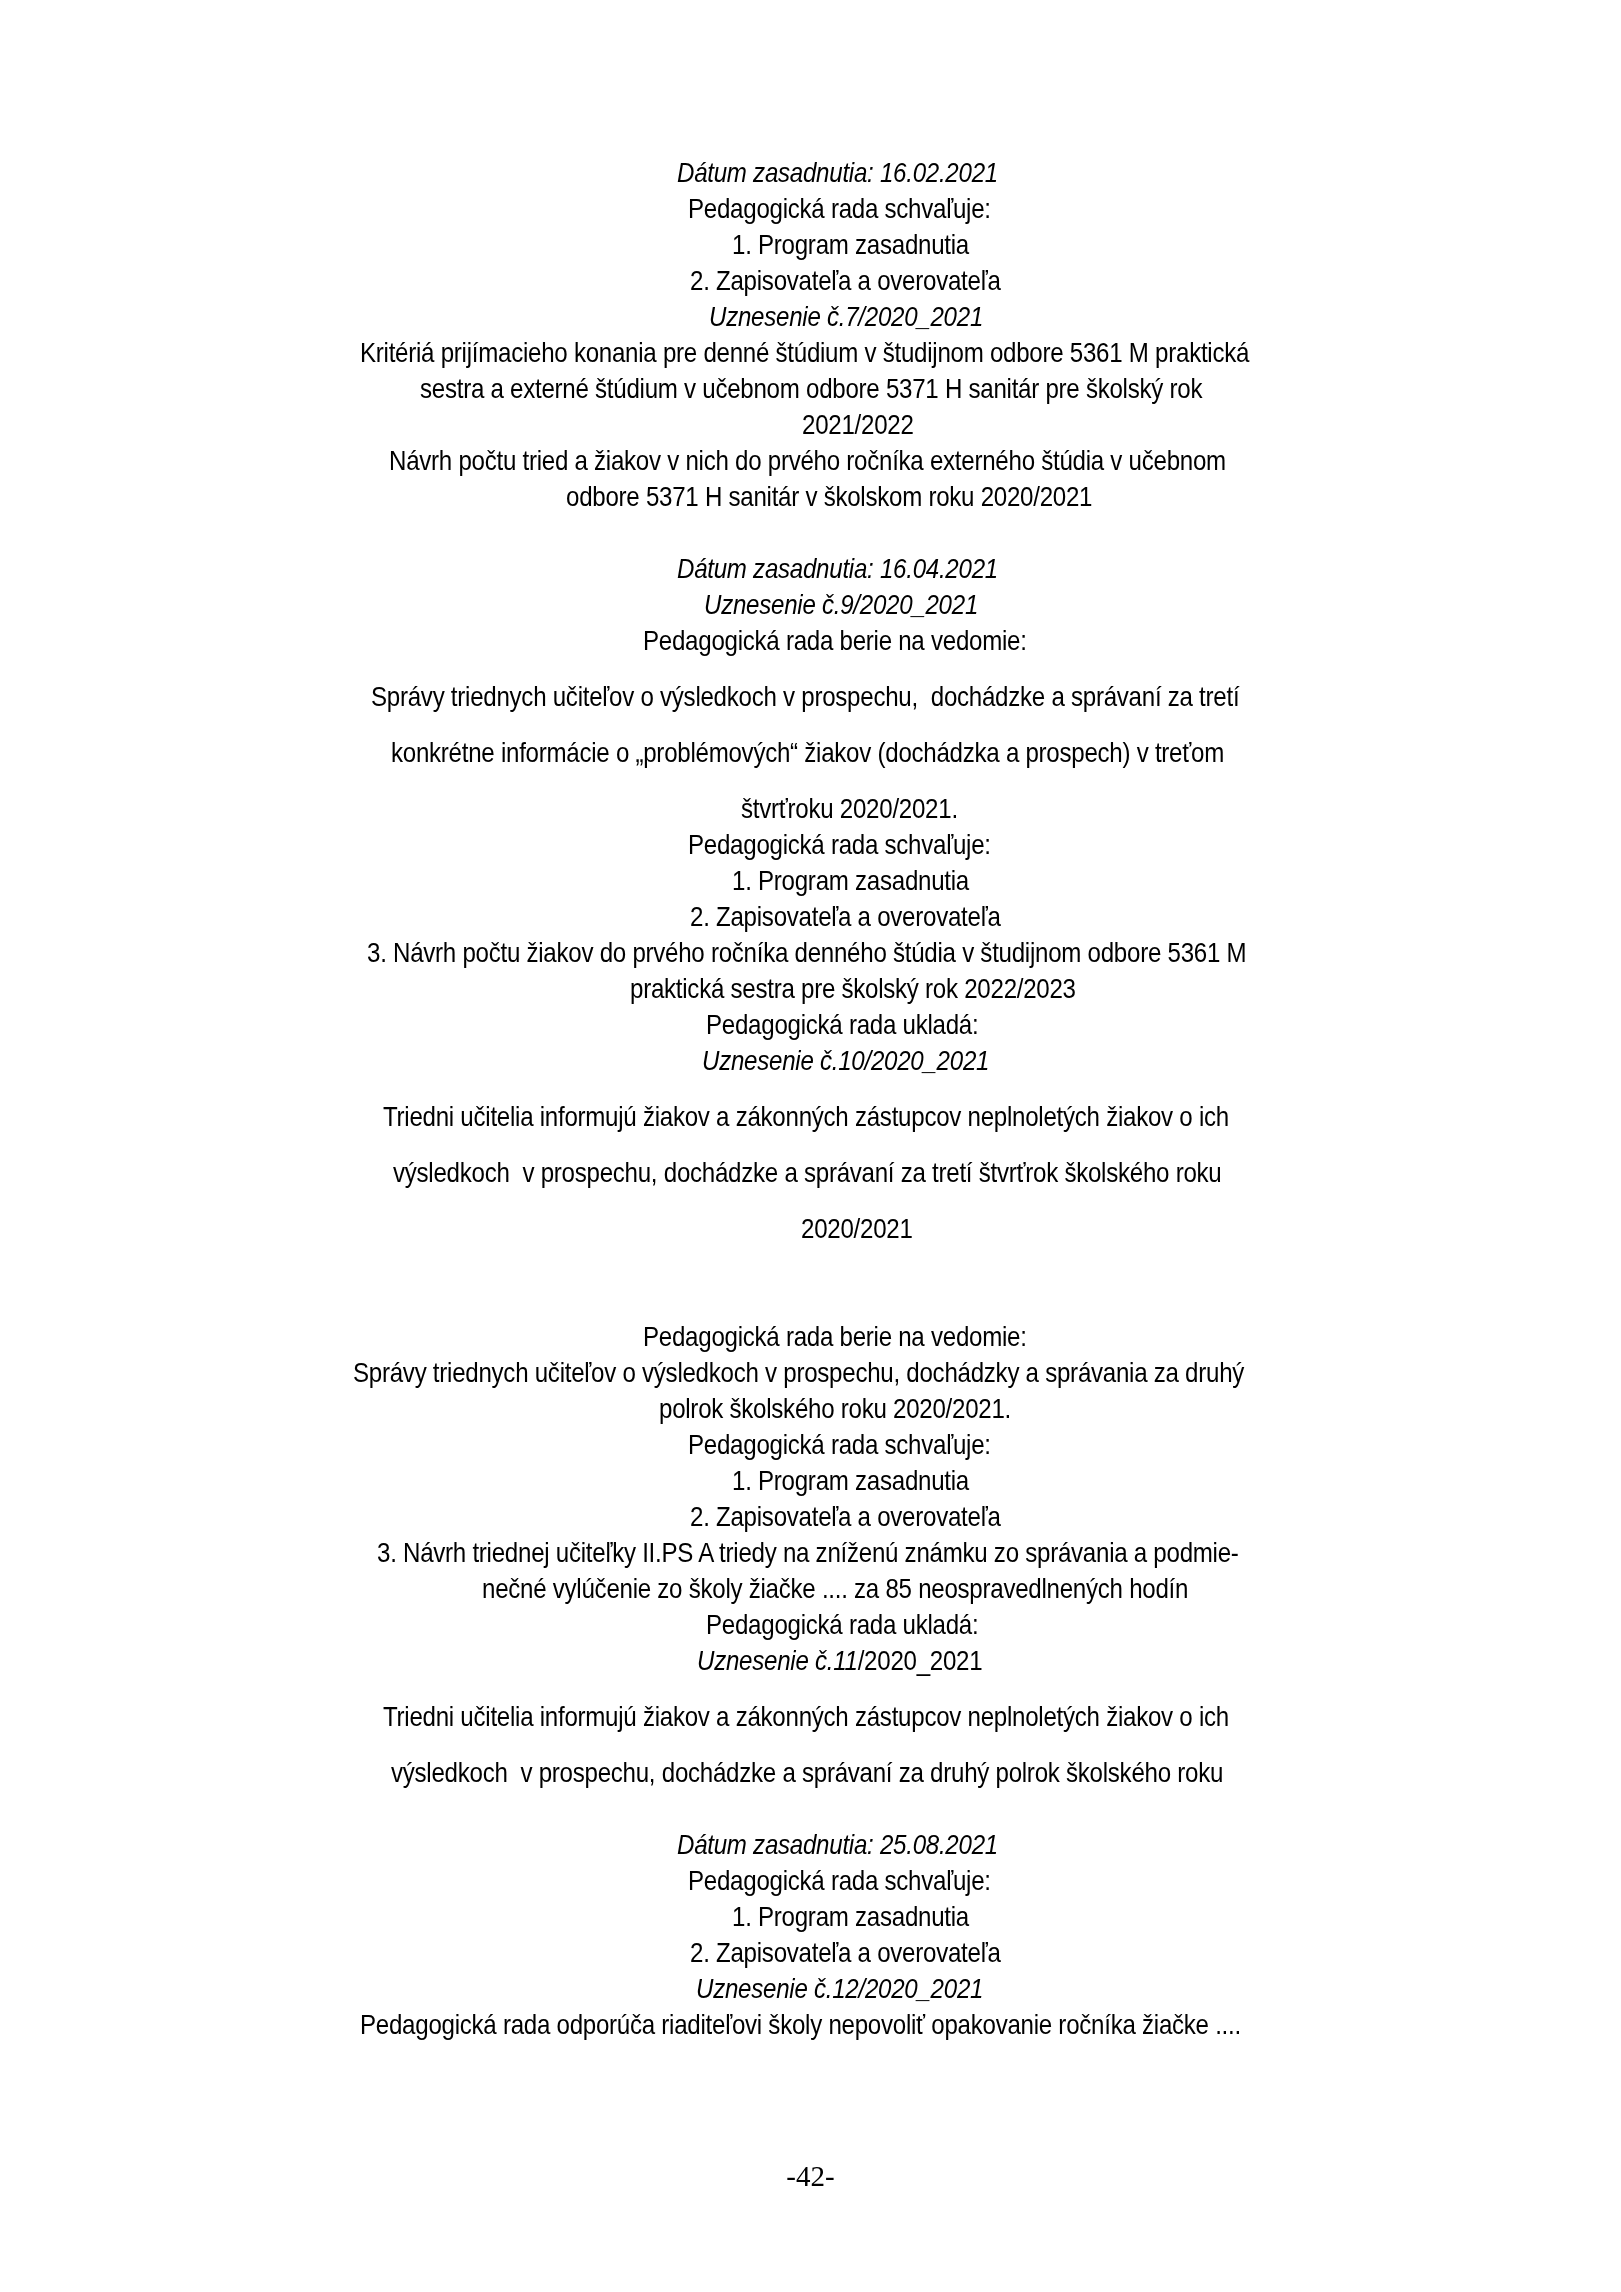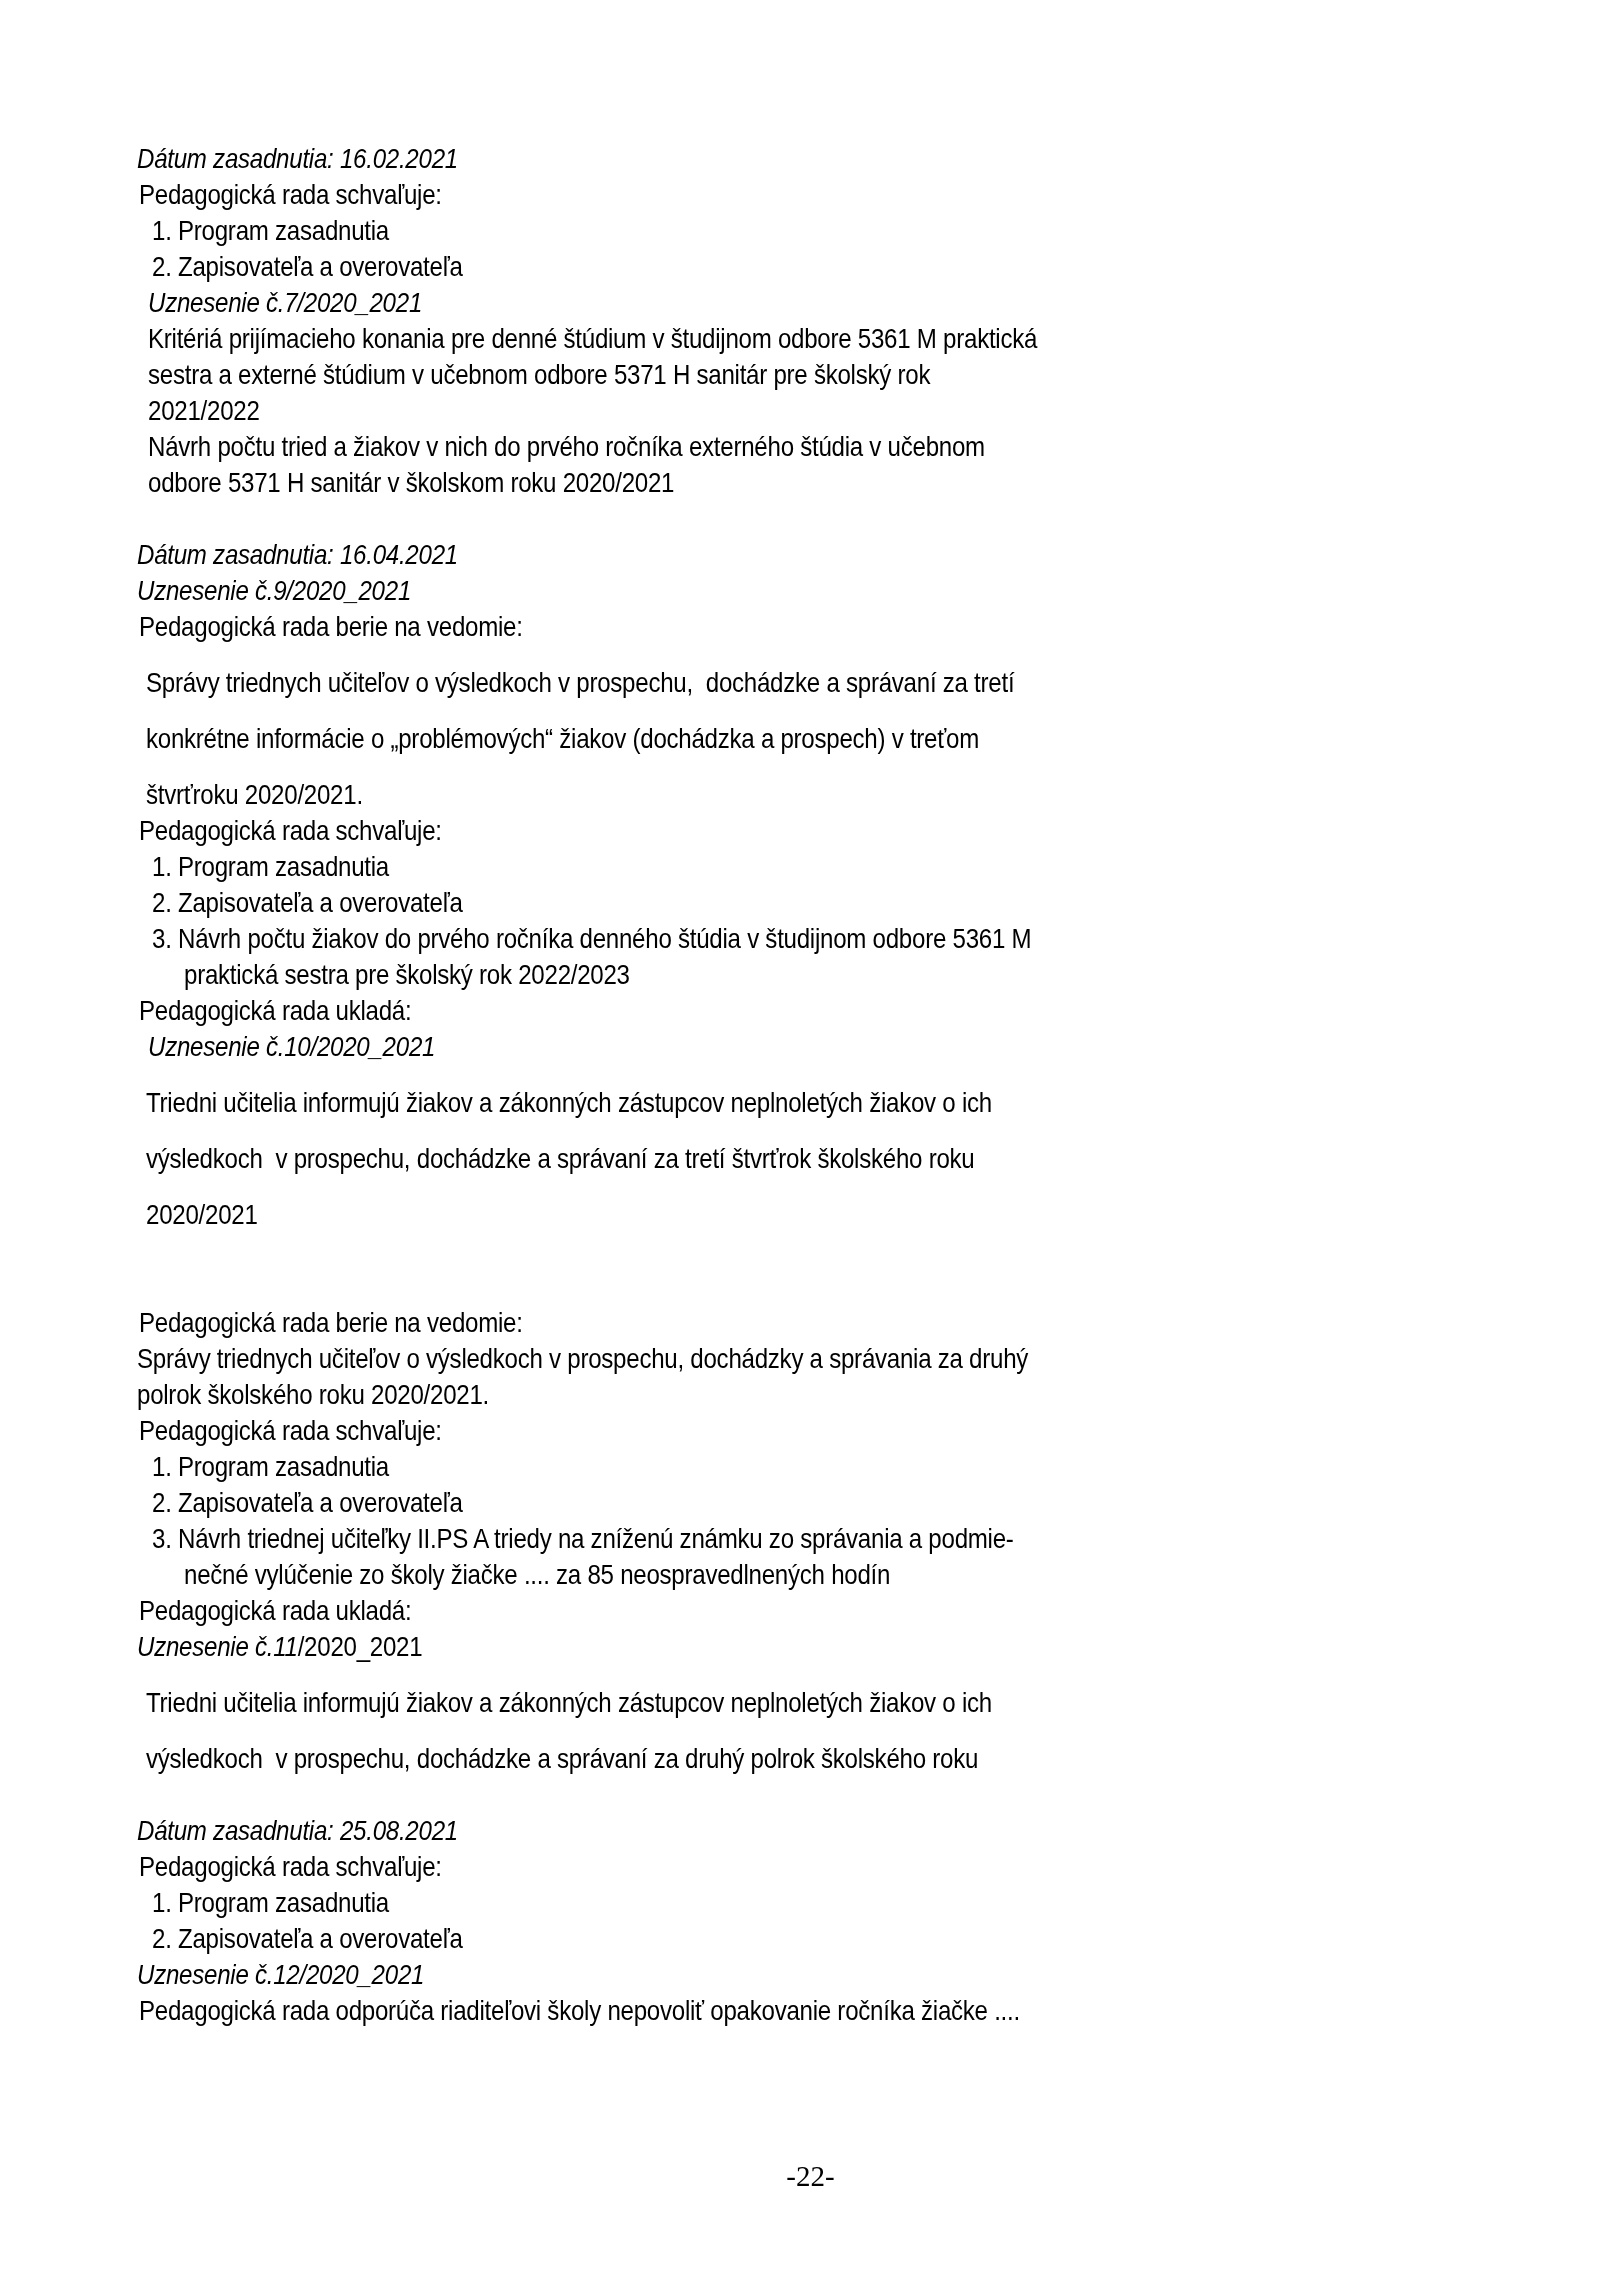--- a/index.html
+++ b/index.html
@@ -12,22 +12,23 @@
     width: 1621px;
     height: 2293px;
     background: #ffffff;
     overflow: hidden;
     font-family: "Liberation Sans", "DejaVu Sans", sans-serif;
     color: #000000;
   }
   .content {
     position: absolute;
     left: 137px;
-    top: 141px;
+    top: 155px;
     right: 39px;
+    text-align: center;
   }
   .line {
     height: 36px;
     line-height: 36px;
     font-size: 27.4px;
     white-space: pre;
     color: #000000;
   }
   .line.blank {  }
   
@@ -103,15 +104,15 @@
       <div class="line ind-body"><span class="cond"><span>Triedni učitelia informujú žiakov a zákonných zástupcov neplnoletých žiakov o ich</span></span></div>
       <div class="line ind-body"><span class="cond"><span>výsledkoch  v prospechu, dochádzke a správaní za druhý polrok školského roku</span></span></div>
       <div class="line blank"></div>
       <div class="line ind-date"><span class="cond"><span class="it">Dátum zasadnutia: 25.08.2021</span></span></div>
       <div class="line ind-para"><span class="cond"><span>Pedagogická rada schvaľuje:</span></span></div>
       <div class="line ind-list"><span class="cond"><span>1. Program zasadnutia</span></span></div>
       <div class="line ind-list"><span class="cond"><span>2. Zapisovateľa a overovateľa</span></span></div>
       <div class="line ind-date"><span class="cond"><span class="it">Uznesenie č.12/2020_2021</span></span></div>
       <div class="line ind-para"><span class="cond"><span>Pedagogická rada odporúča riaditeľovi školy nepovoliť opakovanie ročníka žiačke ....</span></span></div>
     </div>
-  <div class="footer">-22-</div>
+  <div class="footer">-42-</div>
 </div>
 
 
 </body></html>

